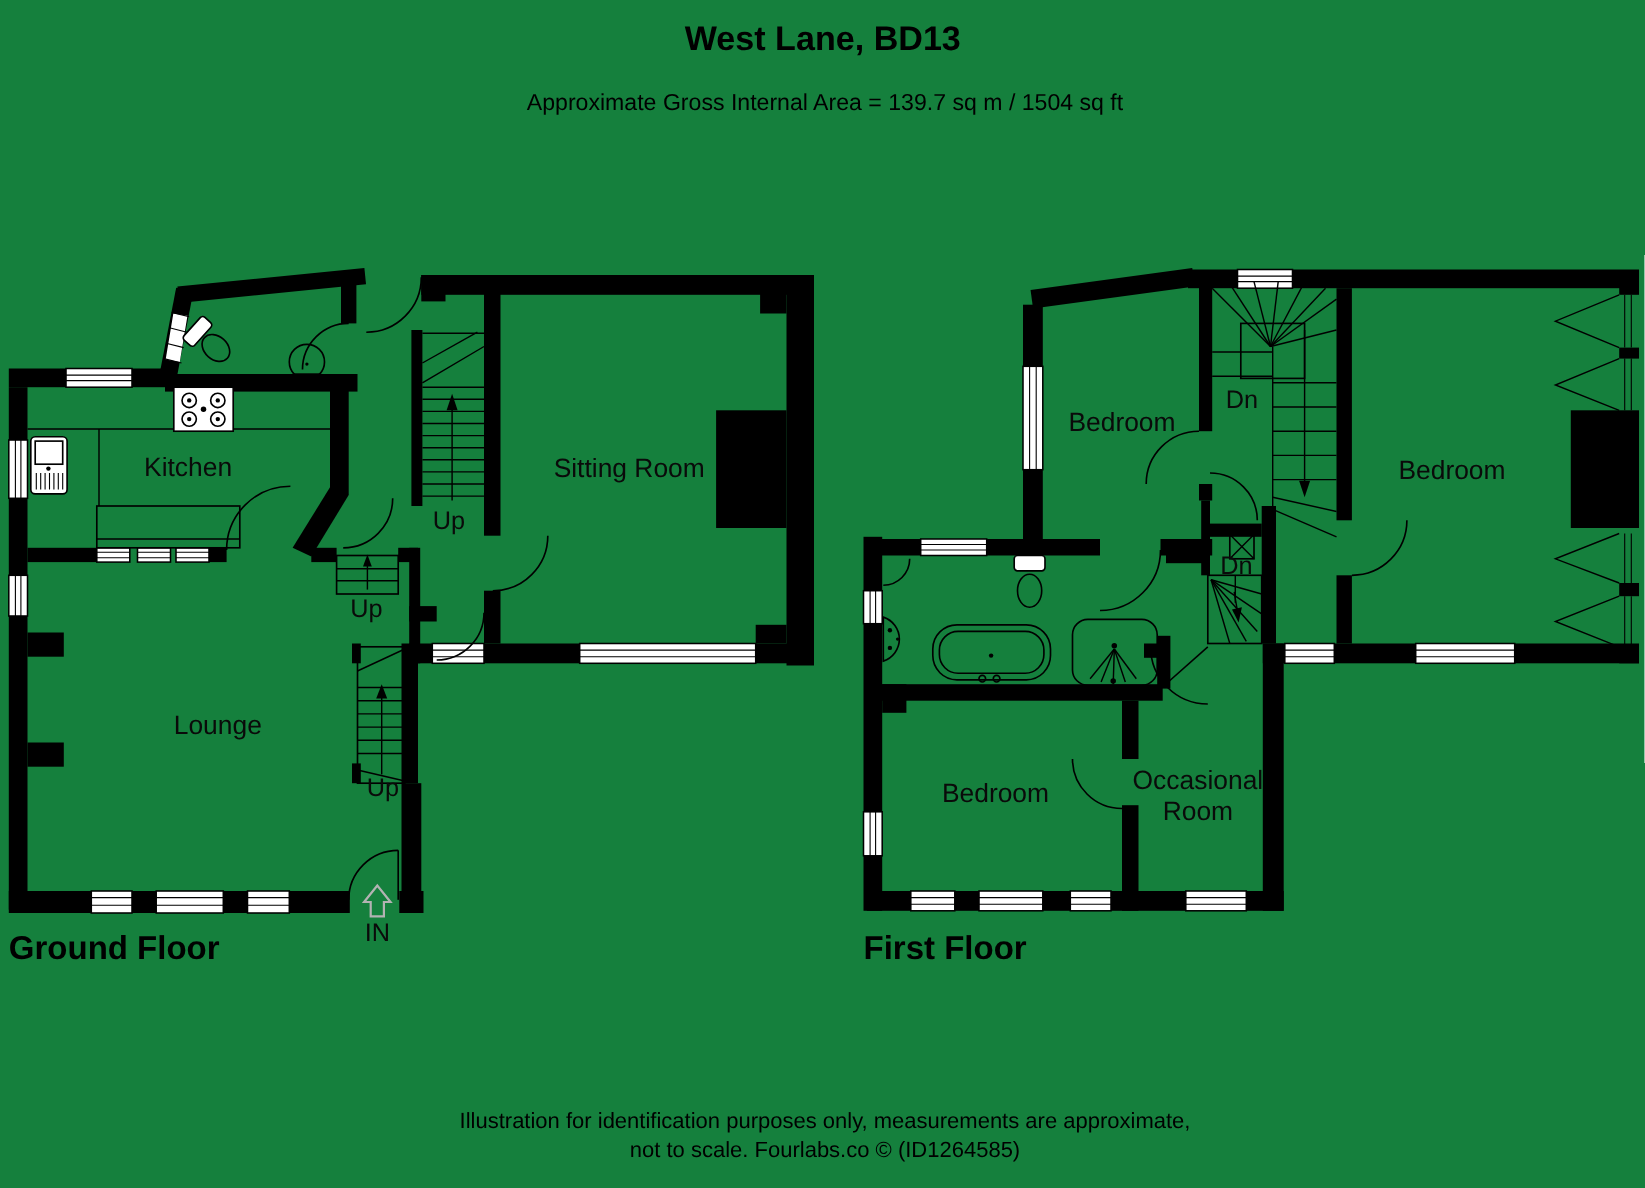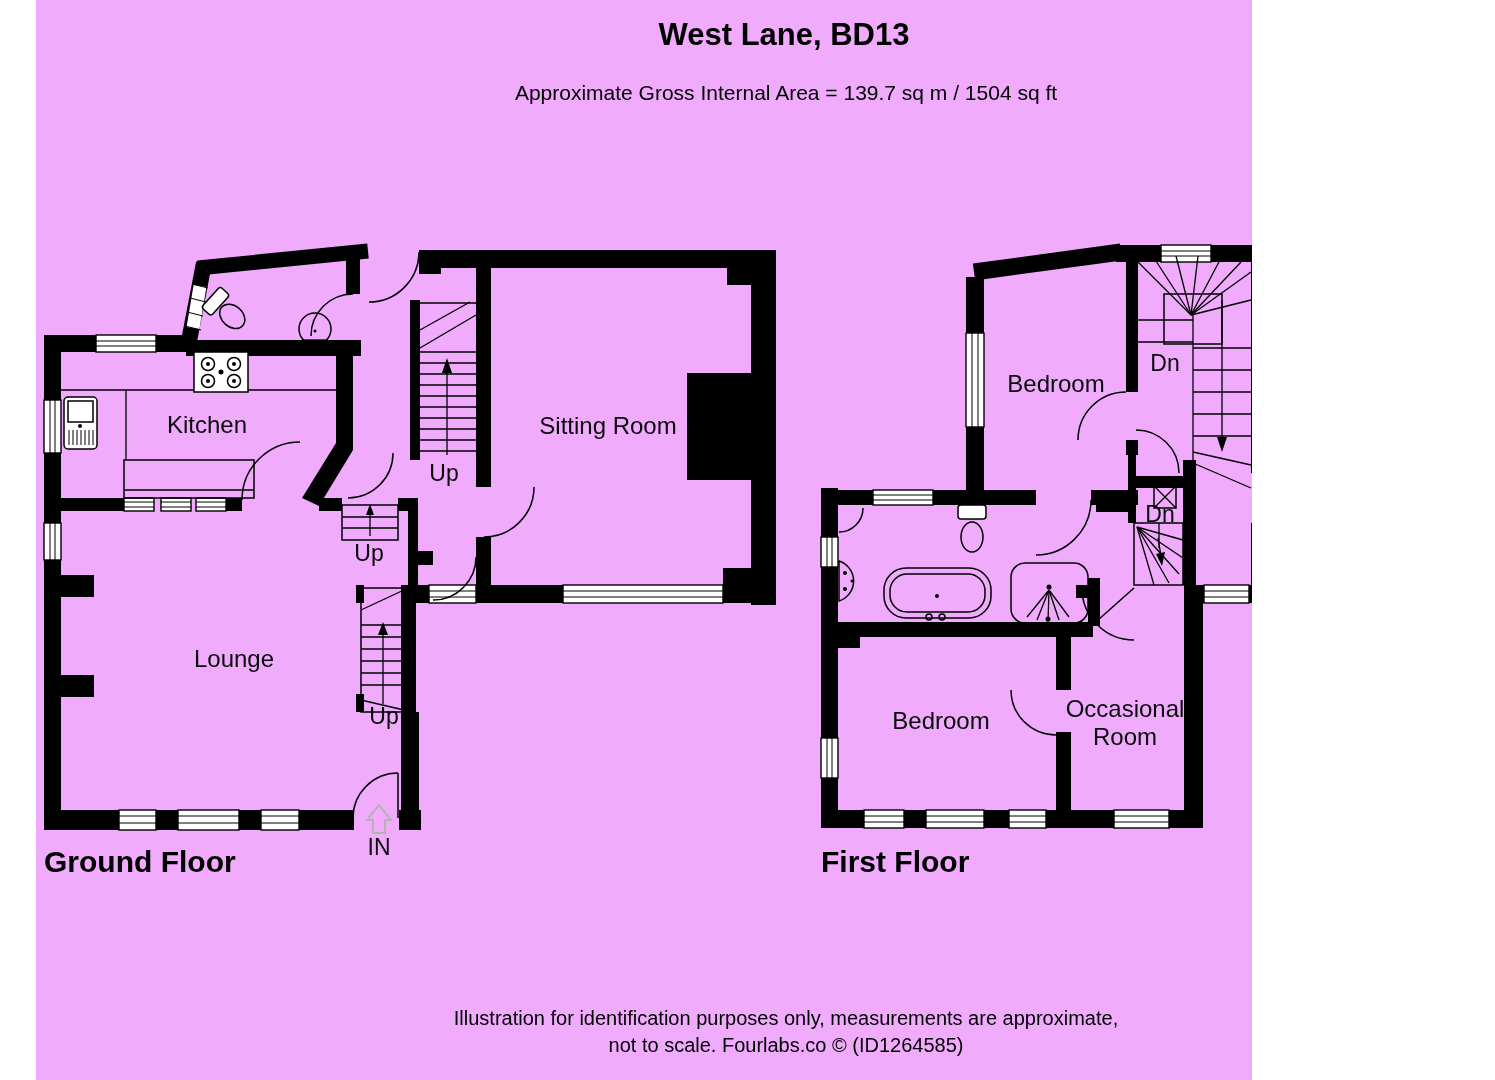--- a/index.html
+++ b/index.html
@@ -1,16 +1,16 @@
 <!DOCTYPE html>
 <html><head>
 <meta charset="utf-8">
 <style>
   html,body{margin:0;padding:0;background:#fff;}
-  .page{position:relative;width:1216px;height:1080px;background:#f0abfc;overflow:hidden;margin-left:36px;}
+  .page{position:relative;width:1495px;height:1080px;background:#15803d;overflow:hidden;}
   svg{position:absolute;left:0;top:0;}
   .wall{fill:#000;stroke:none;}
   .win{fill:#fff;stroke:#000;stroke-width:1.4;}
   .tl{stroke:#000;stroke-width:1;}
   .ln{stroke:#000;stroke-width:1.3;fill:none;}
   .arc{stroke:#000;stroke-width:1.5;fill:none;}
   .fix{stroke:#000;stroke-width:1.5;fill:#fff;}
   .fixn{stroke:#000;stroke-width:1.5;fill:none;}
   .thick{stroke:#000;fill:none;}
   .dot{fill:#000;stroke:none;}

